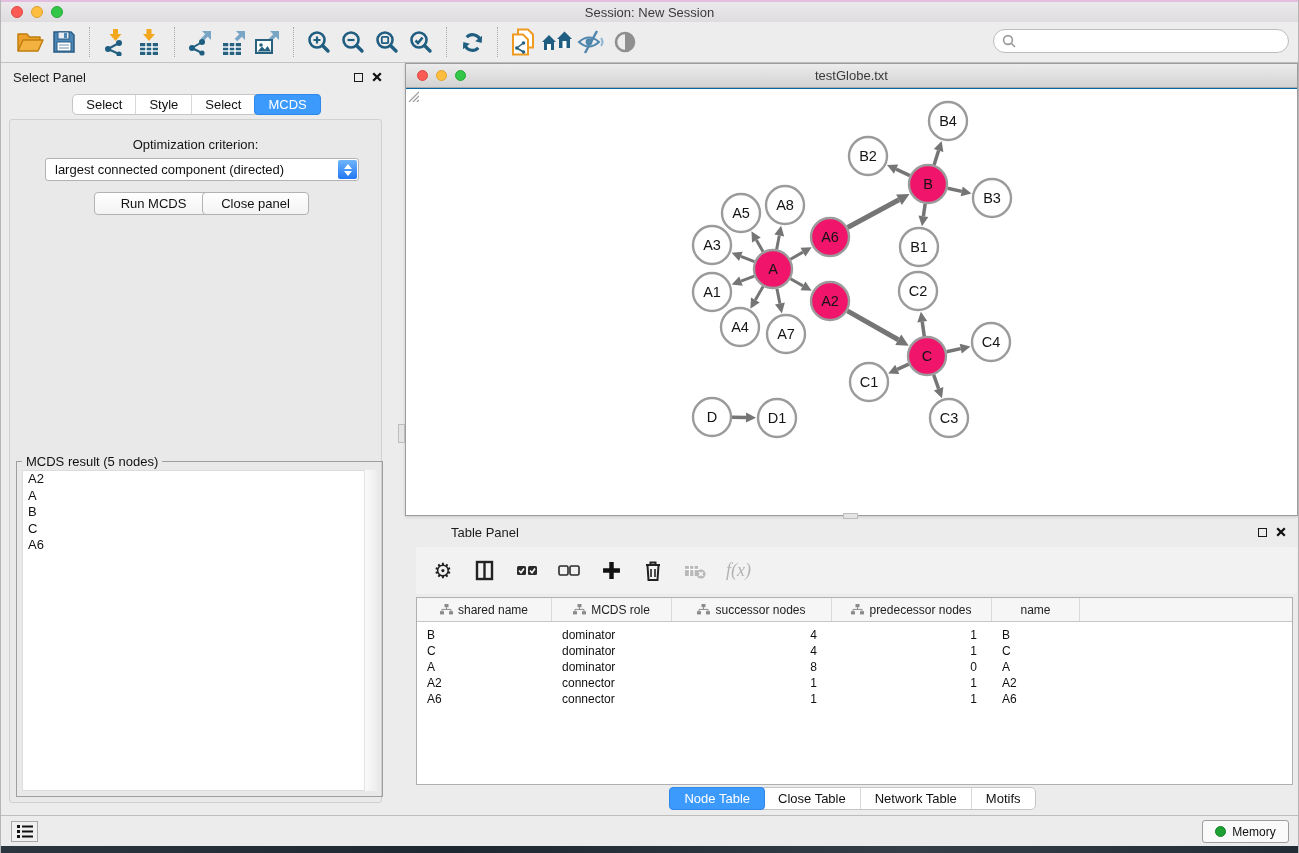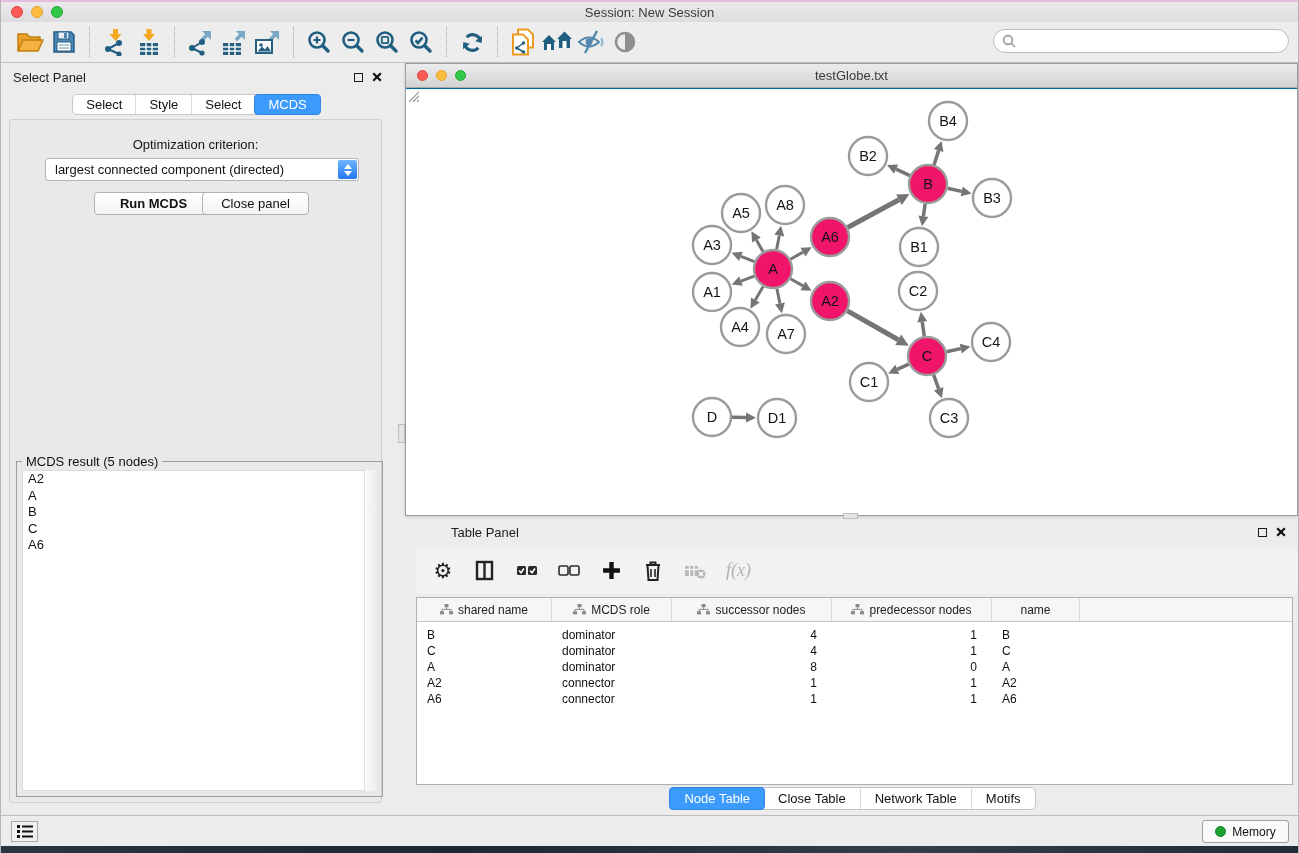--- a/index.html
+++ b/index.html
@@ -47,21 +47,21 @@
        border:1px solid #b3b3b3;border-radius:3px;font-size:13px;color:#111;
        display:flex;align-items:center;padding-left:9px;}
   #criterion-stepper{position:absolute;right:1px;top:1px;width:19px;height:19px;border-radius:2px;
        background:linear-gradient(#6fb4fa,#2277f3);display:flex;flex-direction:column;
        align-items:center;justify-content:center;gap:2px;}
   .chev-up{width:0;height:0;border-left:4px solid transparent;border-right:4px solid transparent;border-bottom:5px solid #fff;}
   .chev-dn{width:0;height:0;border-left:4px solid transparent;border-right:4px solid transparent;border-top:5px solid #fff;}
   .cbtn{position:absolute;top:72px;height:23px;background:linear-gradient(#ffffff,#f3f3f3);
         border:1px solid #b3b3b3;border-radius:4px;font-size:13px;color:#111;
         display:flex;align-items:center;justify-content:center;}
-  #run-btn{left:84px;width:119px;font-weight:bold;}
+  #run-btn{left:84px;width:119px;}
   #close-btn{left:192px;width:107px;}
   #mcds-fieldset{position:absolute;left:6px;top:341px;width:367px;height:336px;border:1px solid #9f9f9f;}
   #mcds-legend{position:absolute;top:-8px;left:5px;background:#e9e9e9;padding:0 4px;font-size:13px;color:#111;}
   #mcds-list{position:absolute;left:5px;right:5px;top:8px;bottom:5px;background:#fff;border:1px solid #dcdcdc;overflow:hidden;}
   .mcds-item{font-size:13px;color:#111;padding:0 5px;line-height:16.6px;}
   #mcds-scroll{position:absolute;right:0;top:0;bottom:0;width:13px;
       background:linear-gradient(90deg,#fafafa,#ededed);border-left:1px solid #e2e2e2;}
   
   #net-window{position:absolute;left:404px;top:63px;width:893px;height:453px;background:#0369a1;
       border:1px solid #9c9c9c;box-shadow:0 1px 3px rgba(0,0,0,.15);}

